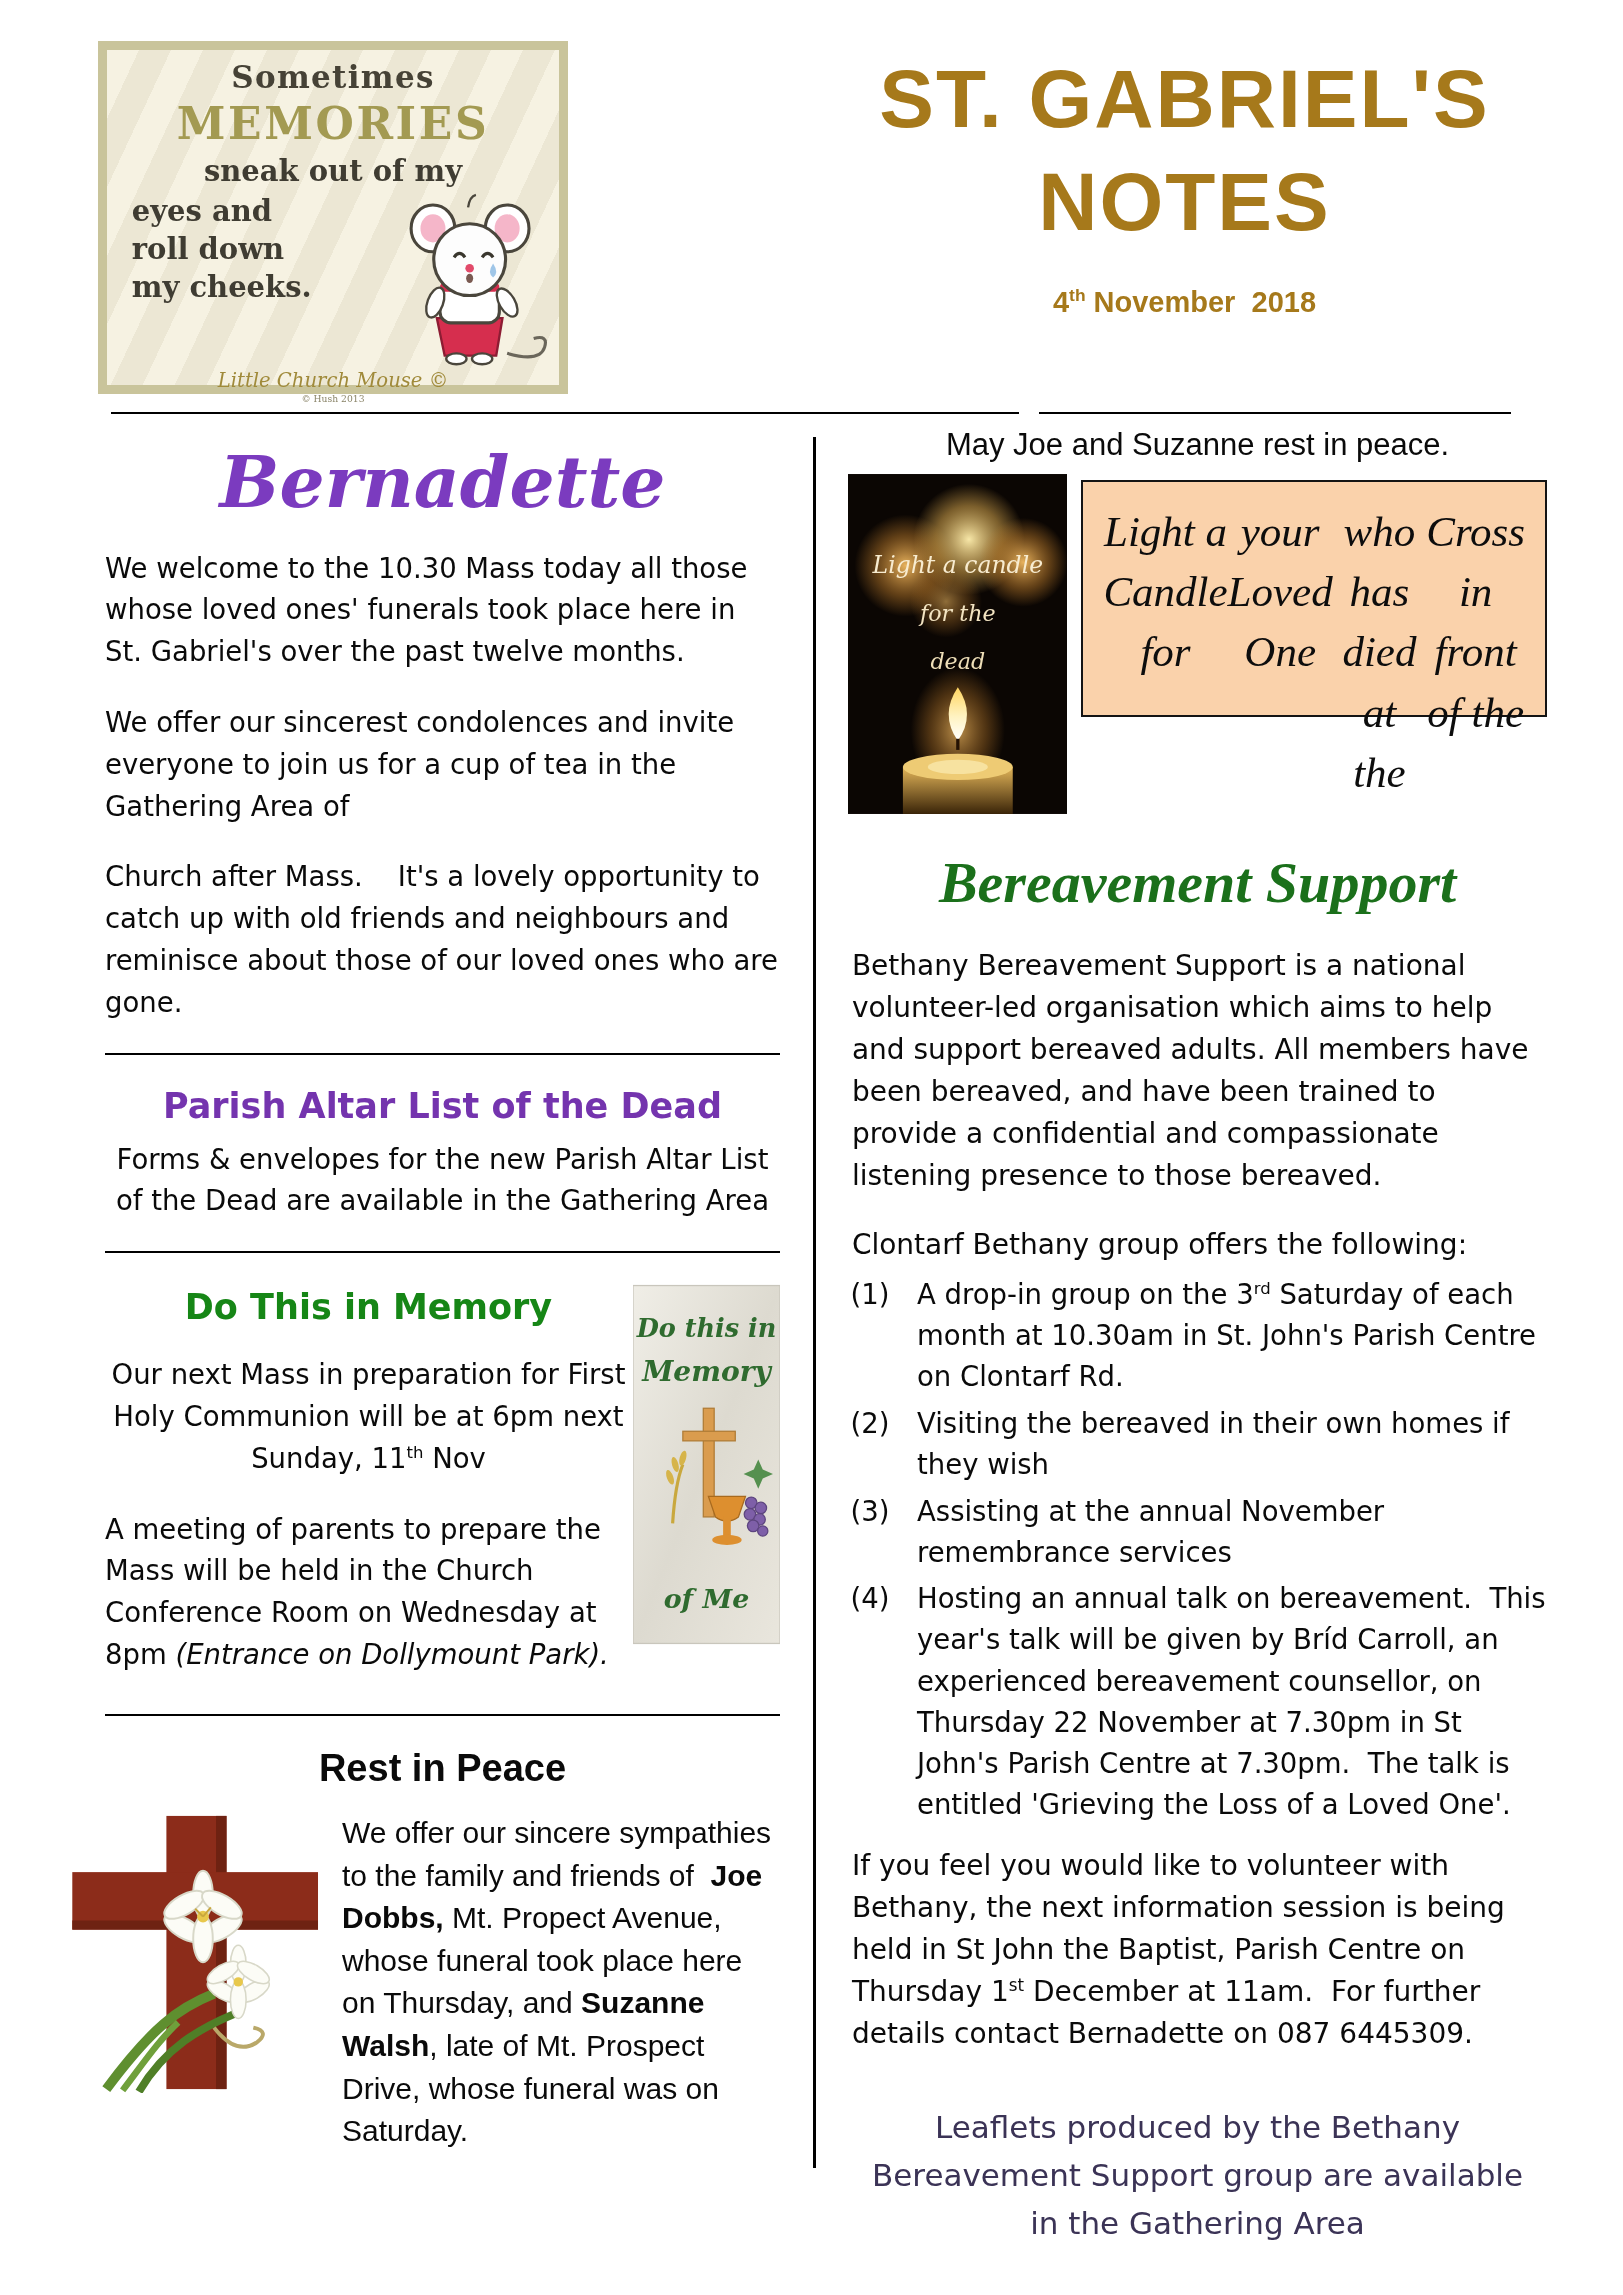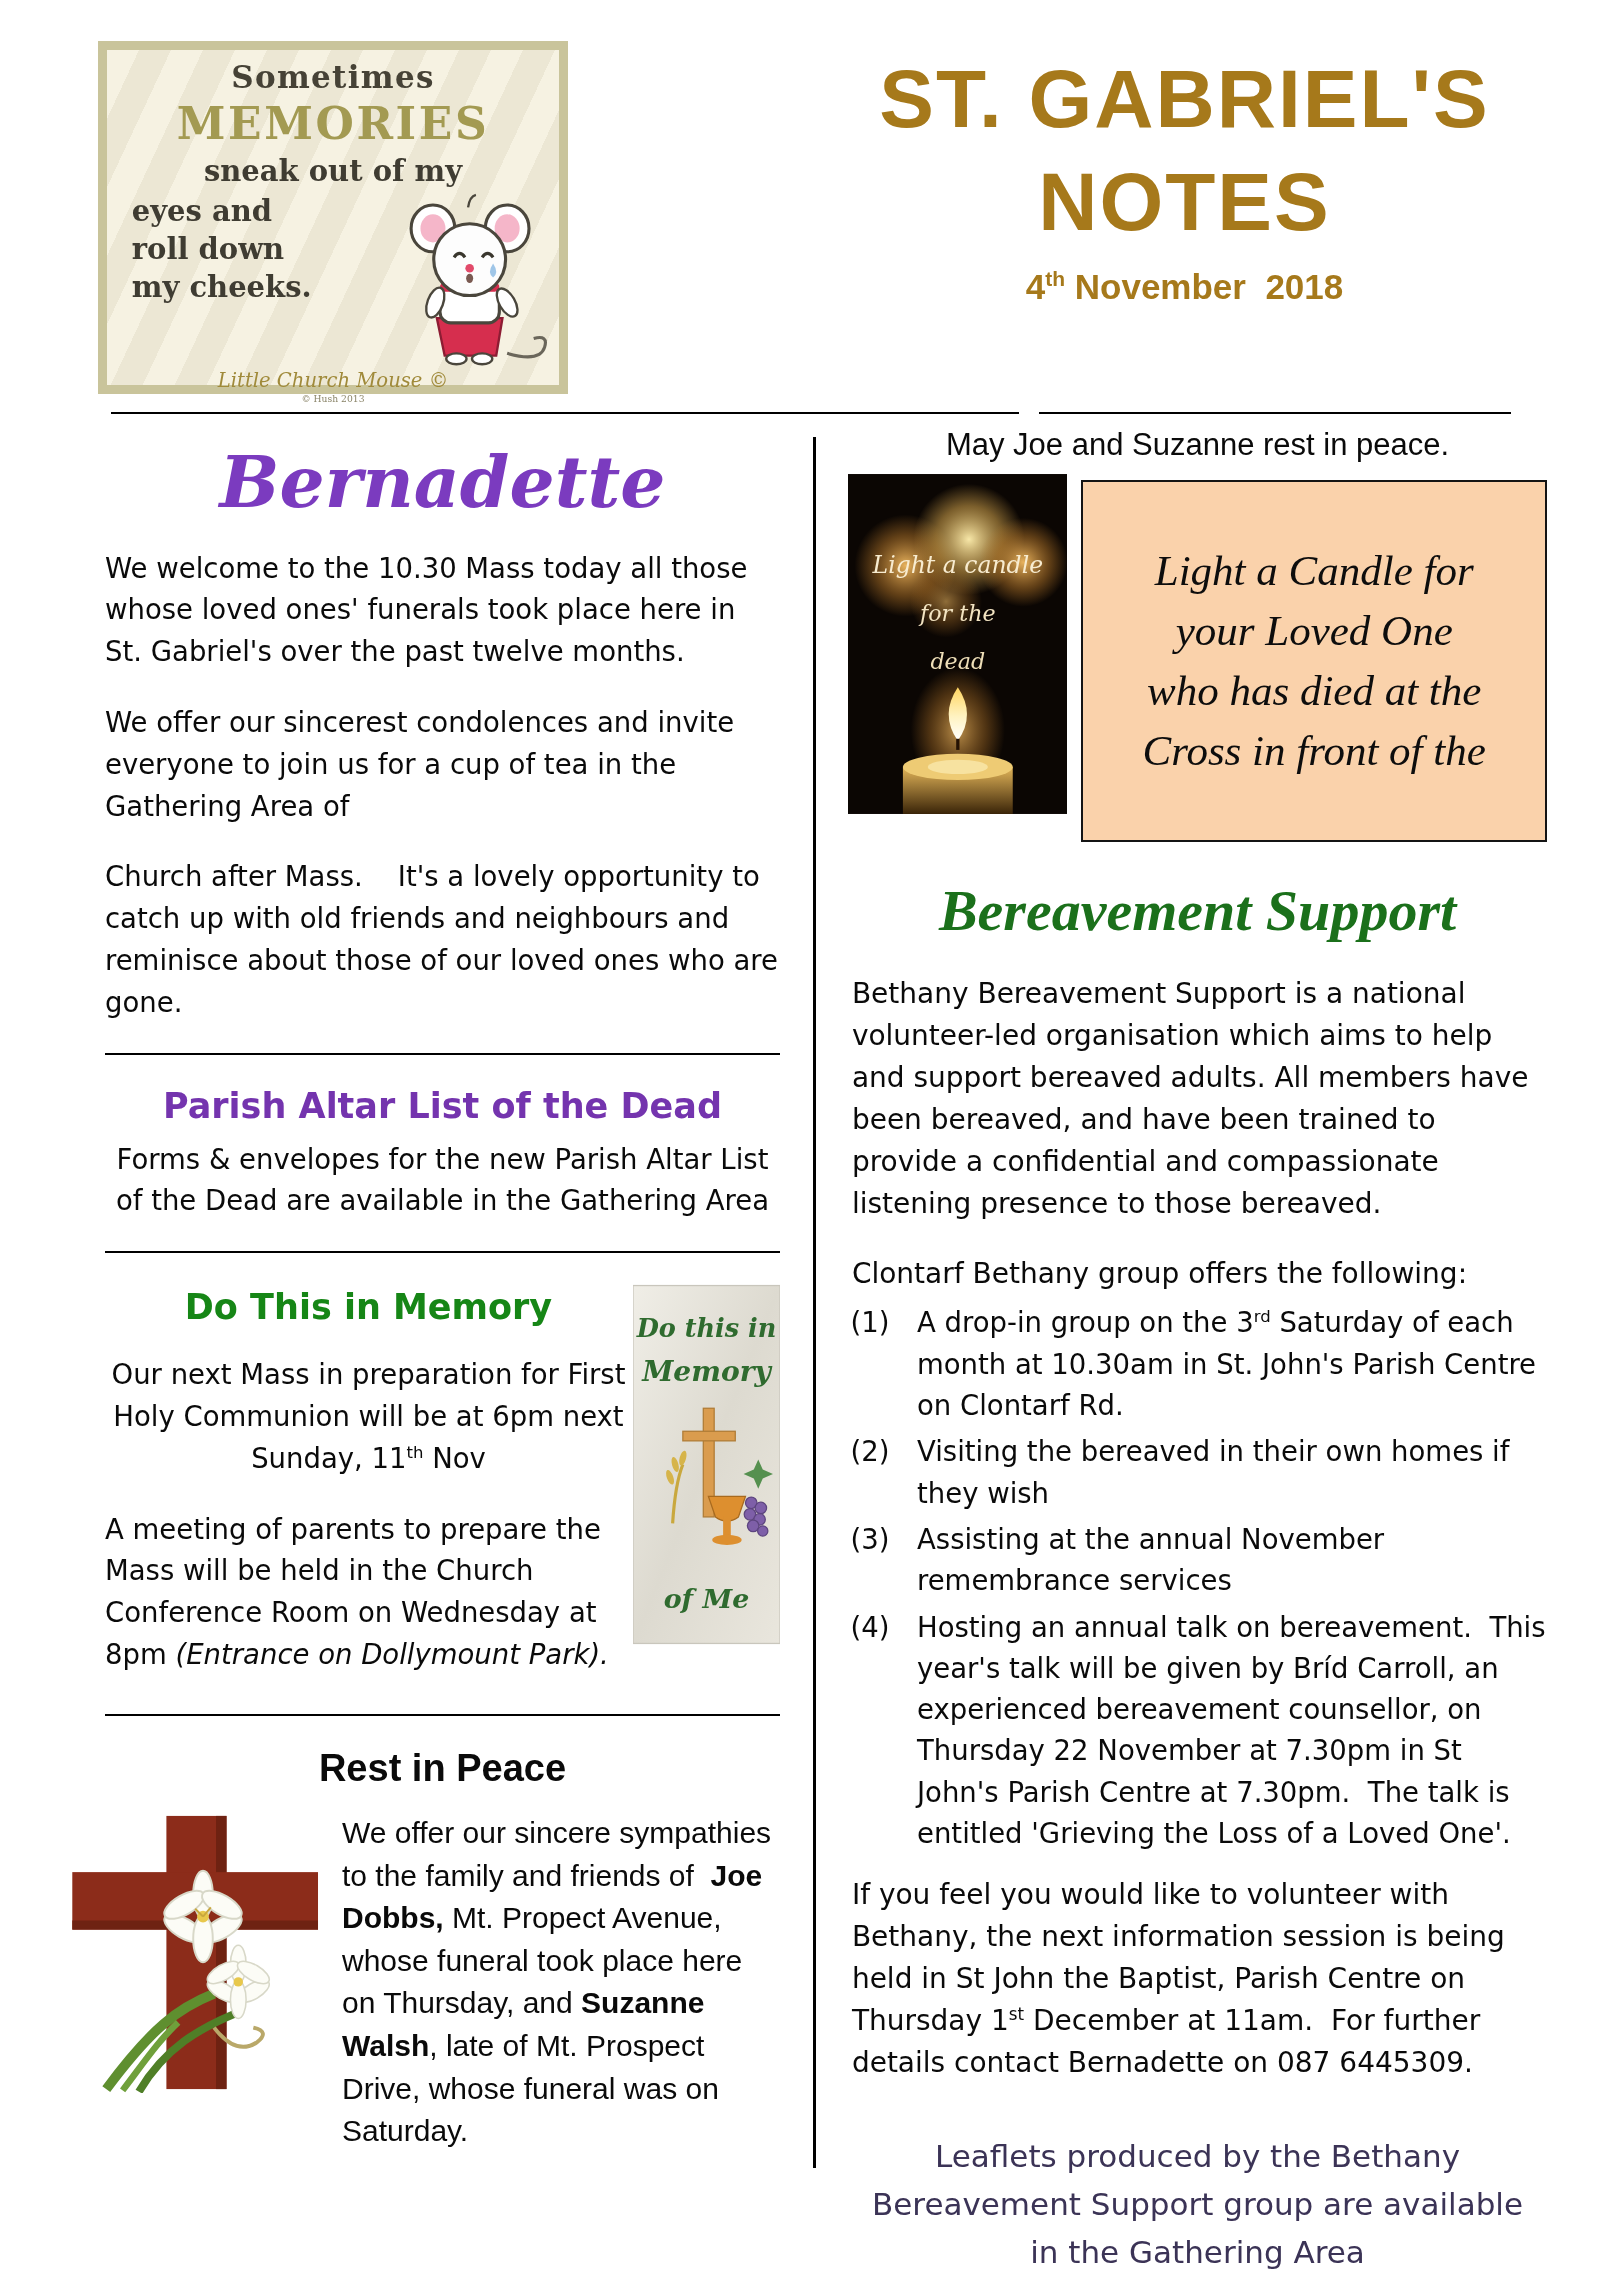--- a/index.html
+++ b/index.html
@@ -17,21 +17,21 @@
   .mc-row{display:flex;align-items:flex-start;margin-top:3.9px;}
   .mc-left{flex:1;text-align:left;padding-left:19.6px;font-size:29px;font-weight:bold;
            line-height:1.32;color:#3f3c32;}
   .mc-sig{font-style:italic;font-size:19.6px;color:#A08A3A;margin-top:-9.2px;}
   .mc-copy{font-size:9.2px;color:#8a8468;margin-top:1.3px;}
 
   .title-block{position:absolute;left:818px;top:52px;width:733px;text-align:center;
     color:#A6791B;font-family:"Liberation Sans",sans-serif;font-weight:bold;}
   .title-l1{font-size:82px;letter-spacing:2px;}
   .title-l2{font-size:82px;margin-top:9.2px;letter-spacing:2px;}
-  .nl-date{font-size:35px;margin-top:18px;white-space:pre;}
+  .nl-date{font-size:29px;margin-top:37px;white-space:pre;}
   .nl-date sup{font-size:60%;line-height:0;}
 
   .rule{position:absolute;top:412px;height:0;border-top:2.6px solid #000;}
   .rule-left{left:111px;width:908px;}
   .rule-right{left:1039px;width:472px;}
   .vdiv{position:absolute;left:813px;top:437px;width:2.6px;height:1731px;background:#000;}
 
   
   .col-left{position:absolute;left:105px;top:440px;width:675px;}
   .col-right{position:absolute;left:848px;top:427px;width:699px;}
@@ -54,22 +54,22 @@
     text-align:center;margin:10.5px 0 22px 0;}
   .rip-row{display:flex;gap:20px;align-items:flex-start;}
   .cross-svg{flex:none;margin-left:-38px;}
   .rip-body{font-family:"Liberation Sans",sans-serif;font-size:30px;line-height:1.42;margin:0;}
   .rip-body b{font-weight:bold;}
 
   
   .may{font-family:"Liberation Sans",sans-serif;font-size:31px;text-align:center;margin:0 0 10.5px 0;}
   .candle-row{display:flex;gap:14.4px;align-items:flex-start;}
   .candle-svg{flex:none;}
-  .peach{flex:1;height:362px;margin-top:6.5px;box-sizing:border-box;background:#FAD2AB;
-    border:2.6px solid #141414;display:flex;flex-direction:column;justify-content:center;
+  .peach{flex:1;height:237px;margin-top:6.5px;box-sizing:border-box;background:#FAD2AB;
+    border:2.6px solid #141414;display:flex;flex-direction:row;justify-content:center;
     text-align:center;font-family:"Liberation Serif",serif;font-style:italic;
     font-size:43px;line-height:1.4;color:#0d0d0d;padding:20px;}
   .bere-h{font-family:"Liberation Serif",serif;font-style:italic;font-weight:bold;
     font-size:58px;color:#1B701B;text-align:center;margin:35px 0 29px 0;}
   .rbody{font-size:28px;line-height:1.5;margin:0 0 27.5px 0;padding-left:3.9px;}
   .blist{margin:0 0 9.2px 0;}
   .bitem{position:relative;padding-left:69px;font-size:27.5px;line-height:1.5;margin-bottom:5.2px;}
   .bitem .num{position:absolute;left:2.6px;top:0;}
   .leaflets{color:#3B3356;font-size:31px;line-height:1.55;text-align:center;
     margin:48px 19.6px 0 19.6px;}

